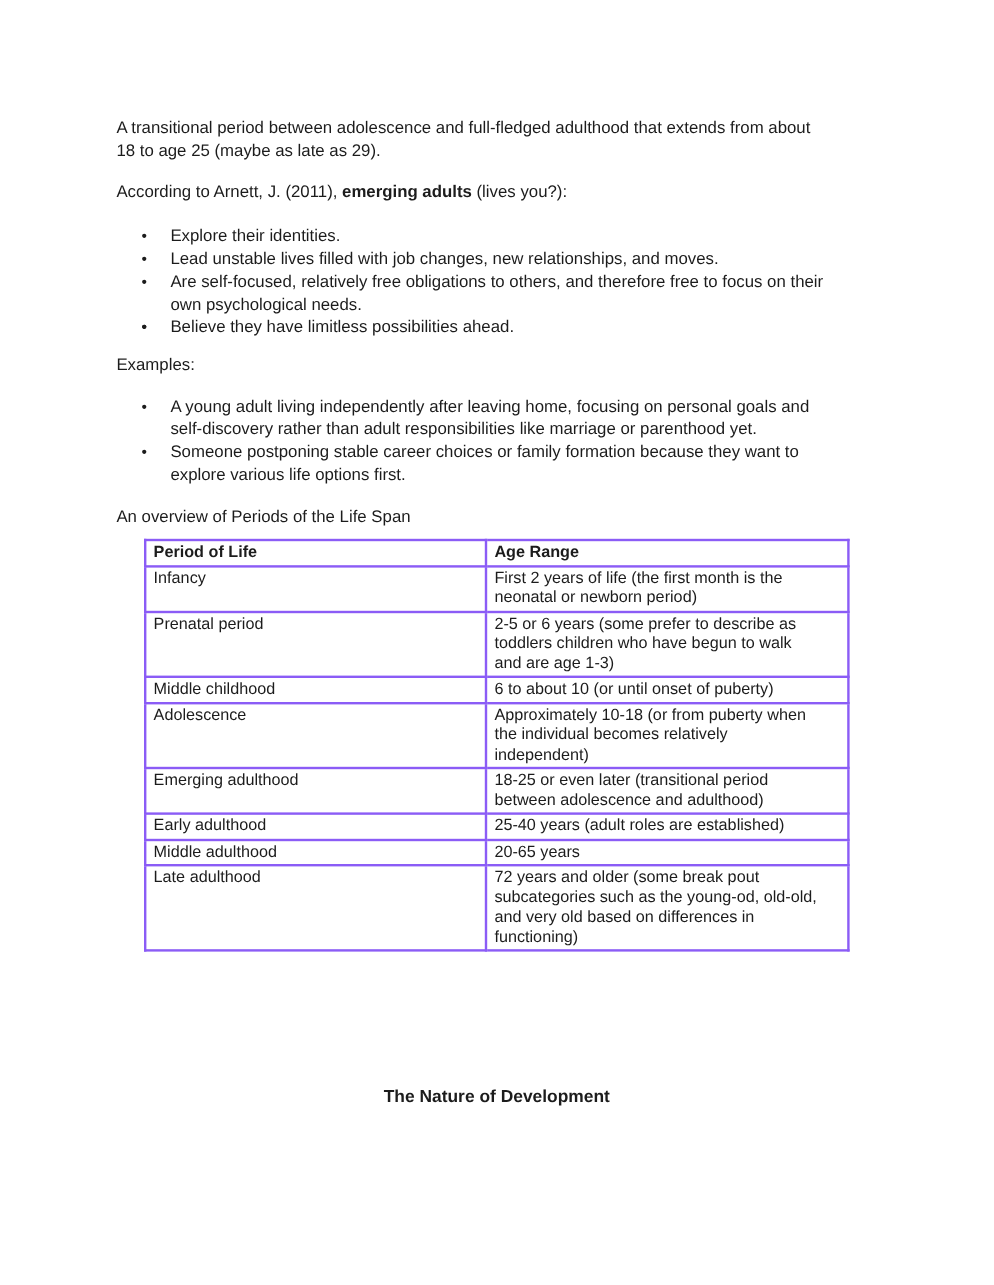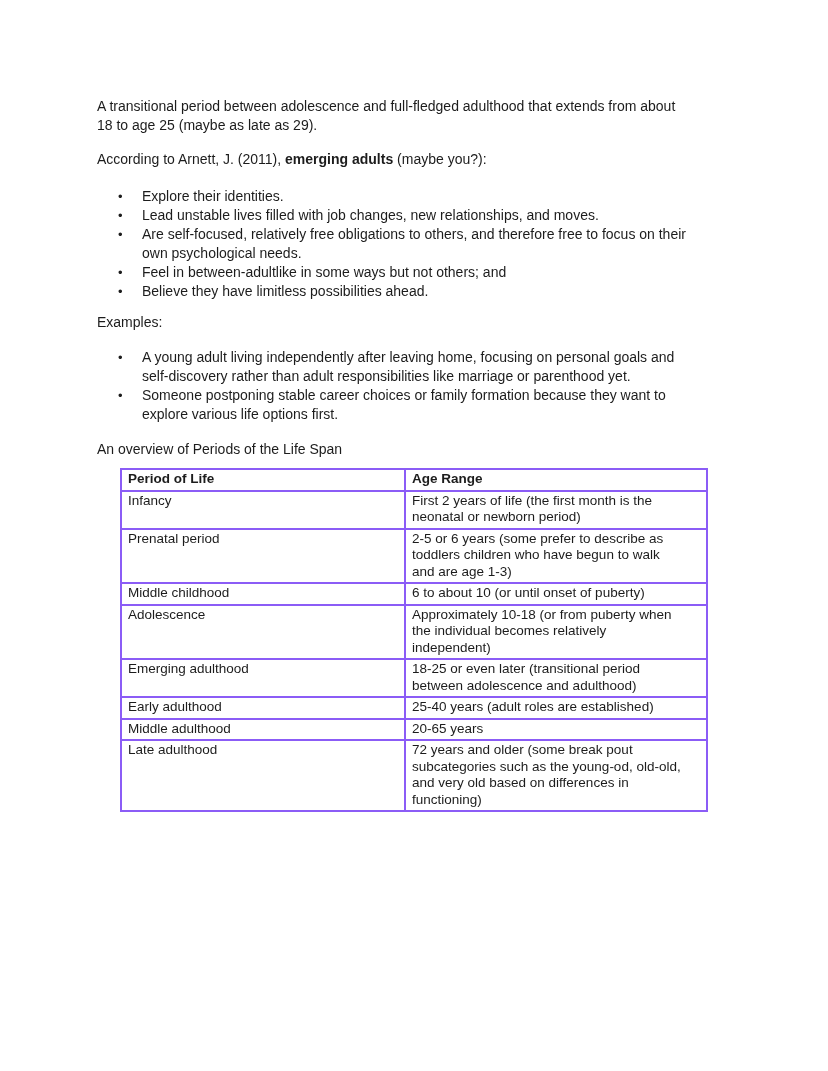--- a/index.html
+++ b/index.html
@@ -73,28 +73,28 @@
   }
 </style>
 </head>
 <body>
 
 <div class="page">
 
   <p class="para intro pre">A transitional period between adolescence and full-fledged adulthood that extends from about
 18 to age 25 (maybe as late as 29).</p>
 
-  <p class="para arnett"><span>According to Arnett, J. (2011), </span><span class="bold">emerging adults</span><span> (maybe you?):</span></p>
+  <p class="para arnett"><span>According to Arnett, J. (2011), </span><span class="bold">emerging adults</span><span> (lives you?):</span></p>
 
   <ul class="bullets">
     <li><span class="dot">•</span><span>Explore their identities.</span></li>
     <li><span class="dot">•</span><span>Lead unstable lives filled with job changes, new relationships, and moves.</span></li>
     <li><span class="dot">•</span><span>Are self-focused, relatively free obligations to others, and therefore free to focus on their
 own psychological needs.</span></li>
-    <li><span class="dot">•</span><span>Feel in between-adultlike in some ways but not others; and</span></li>
+    <li><span class="dot">•</span></li>
     <li><span class="dot">•</span><span>Believe they have limitless possibilities ahead.</span></li>
   </ul>
 
   <p class="para examples-label">Examples:</p>
 
   <ul class="bullets">
     <li><span class="dot">•</span><span>A young adult living independently after leaving home, focusing on personal goals and
 self-discovery rather than adult responsibilities like marriage or parenthood yet.</span></li>
     <li><span class="dot">•</span><span>Someone postponing stable career choices or family formation because they want to
 explore various life options first.</span></li>
@@ -151,14 +151,15 @@
       <tr>
         <td>Late adulthood</td>
         <td>72 years and older (some break pout
 subcategories such as the young-od, old-old,
 and very old based on differences in
 functioning)</td>
       </tr>
     </tbody>
   </table>
 
+  <div class="footer-title">The Nature of Development</div>
 
 </div>
 
 </body></html>

